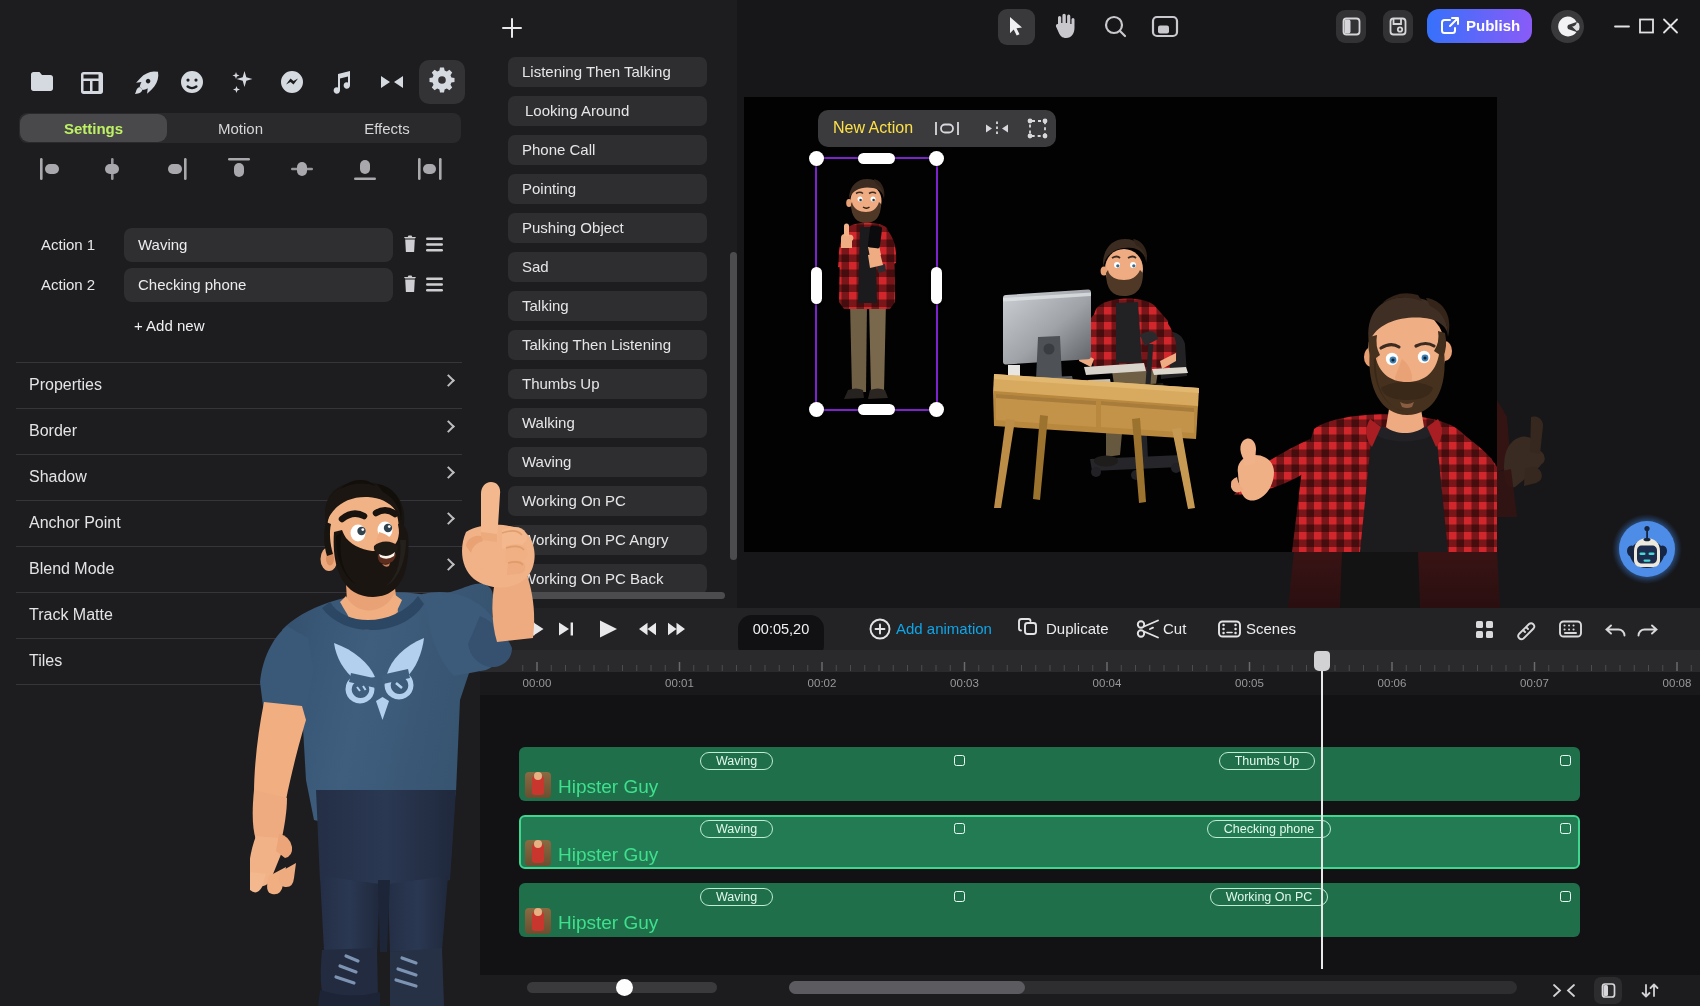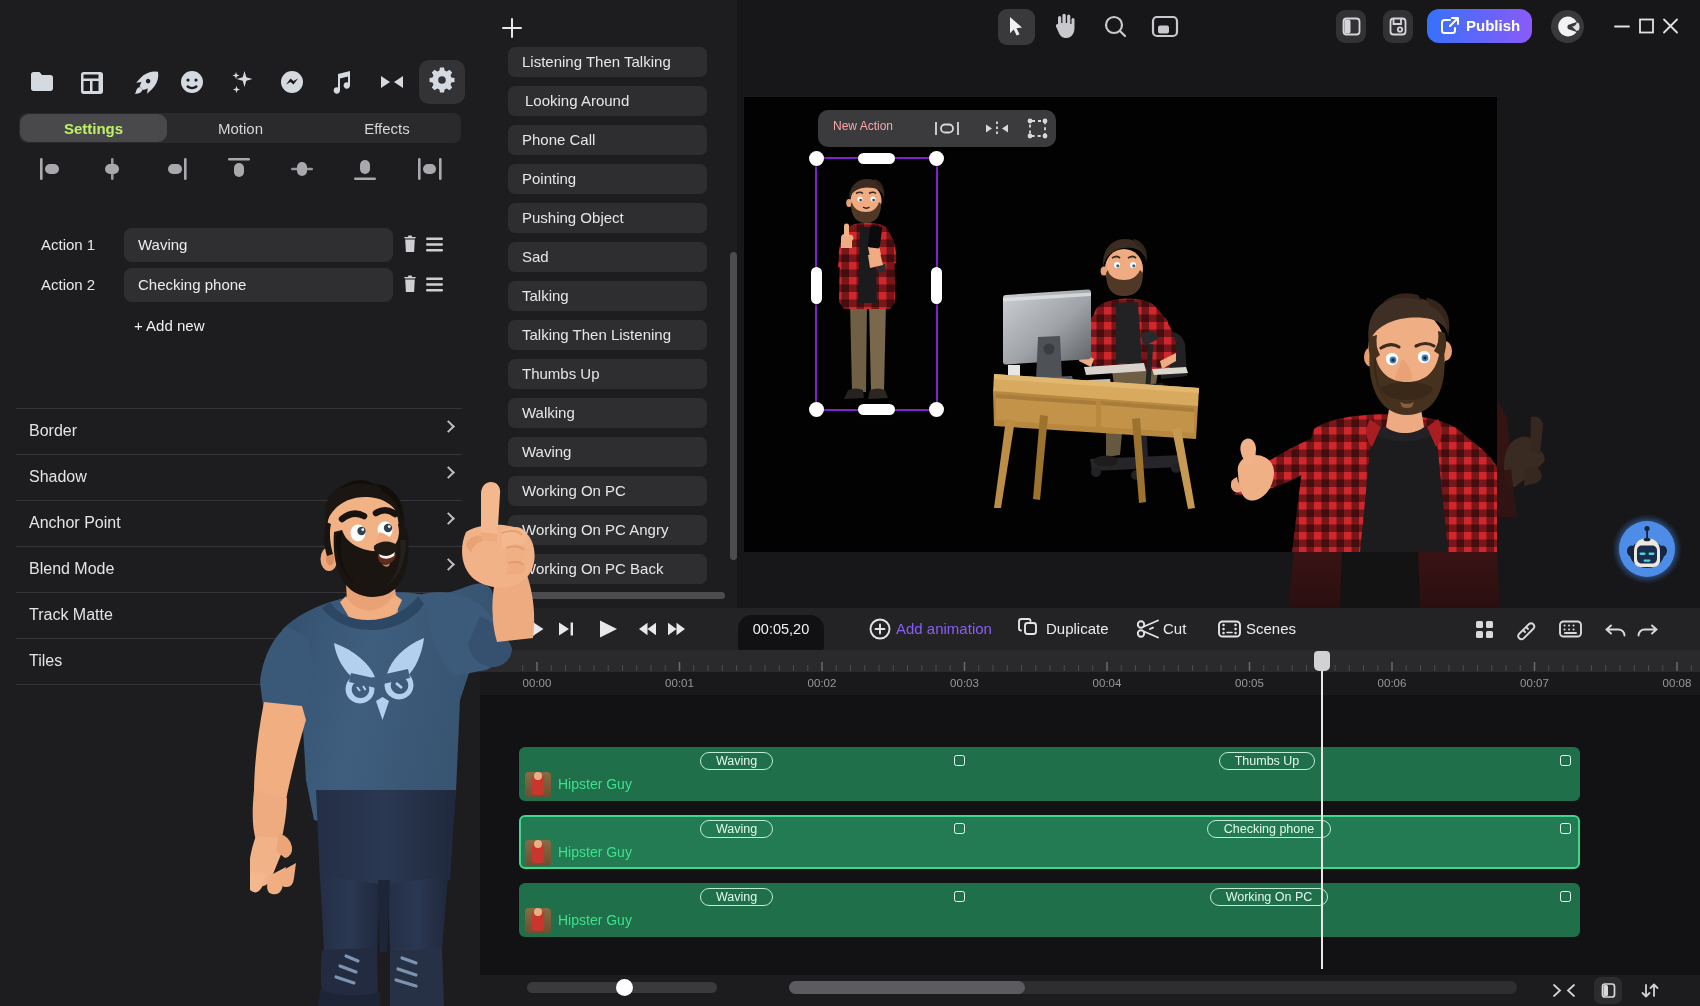--- a/index.html
+++ b/index.html
@@ -85,20 +85,25 @@
   </svg>
   <div class="abs" style="left:134px;top:317px;color:#f0f0f2;font-size:15px;">+ Add new</div>
 
   <div class="abs" id="accordion" style="left:0;top:362px;width:480px;height:330px;">
     <style>
       .acc { position:absolute; left:0; width:480px; height:46px; color:#e4e4e6; font-size:16px; }
       .acc .lbl { position:absolute; left:29px; top:14px; }
       .acc .sep { position:absolute; left:16px; top:0; width:446px; height:1px; background:#36363a; }
       .acc .chev { position:absolute; right:27px; top:14px; width:9px; height:9px; border-top:2px solid #bdbdc1; border-right:2px solid #bdbdc1; transform:rotate(45deg); }
     </style>
+    <div class="acc" style="top:0;">
+        <div class="sep"></div>
+        <div class="lbl">Properties</div>
+        <div class="chev"></div>
+      </div>
     <div class="acc" style="top:46px;">
         <div class="sep"></div>
         <div class="lbl">Border</div>
         <div class="chev"></div>
       </div>
     <div class="acc" style="top:92px;">
         <div class="sep"></div>
         <div class="lbl">Shadow</div>
         <div class="chev"></div>
       </div>
@@ -119,21 +124,21 @@
       </div>
     <div class="acc" style="top:276px;">
         <div class="sep"></div>
         <div class="lbl">Tiles</div>
         <div class="chev"></div>
       </div>
     <div class="abs" style="left:16px;top:322px;width:446px;height:1px;background:#36363a;"></div>
   </div>
 
   <div class="abs" style="left:480px;top:0;width:257px;height:608px;background:#1d1d1f;"></div>
-  <div class="abs" id="actionlist" style="left:480px;top:40px;width:257px;height:558px;">
+  <div class="abs" id="actionlist" style="left:480px;top:50px;width:257px;height:558px;">
     <style>
       .li { position:absolute; left:28px; width:199px; height:30px; background:#2e2e30; border-radius:7px;
             color:#e6e6e8; font-size:15px; line-height:30px; padding-left:14px; white-space:nowrap; overflow:hidden;}
     </style>
     <div class="li" style="top:7px;">Listening Then Talking</div>
     <div class="li" style="top:46px;padding-left:17px;">Looking Around</div>
     <div class="li" style="top:85px;">Phone Call</div>
     <div class="li" style="top:124px;">Pointing</div>
     <div class="li" style="top:163px;">Pushing Object</div>
     <div class="li" style="top:202px;">Sad</div>
@@ -392,21 +397,21 @@
     <defs>
         <linearGradient id="dimf" x1="0" y1="0" x2="0" y2="1">
       <stop offset="0" stop-color="#391314"></stop>
           <stop offset="1" stop-color="#2a0f10"></stop>
         </linearGradient>
       </defs>
     <path d="M10 0 L213 0 216 56 4 56 Z" fill="url(#dimf)"></path>
     <path d="M58 0 L134 0 136 56 56 56 Z" fill="#131314"></path>
   </svg>
   <div class="abs" id="newaction" style="left:818px;top:110px;width:238px;height:37px;background:#3b3b3e;border-radius:10px;">
-    <div class="abs" style="left:15px;top:9px;color:#fca5a5;font-size:12px;">New Action</div>
+    <div class="abs" style="left:15px;top:9px;color:#fde047;font-size:16px;">New Action</div>
     <svg class="abs" style="left:110px;top:0;" width="128" height="37" viewBox="0 0 128 37">
       <g stroke="#d8d8dc" stroke-width="1.8" fill="none">
         <path d="M8 12v13 M30 12v13"></path>
           <rect x="13" y="14.5" width="12" height="8" rx="4"></rect>
         <path d="M69 11.5v14" stroke-dasharray="2.5 2.5"></path>
           <path d="M58 14.5l6 4-6 4z M80 14.5l-6 4 6 4z" fill="#d8d8dc" stroke="none"></path>
         <g stroke-dasharray="3 3">
             <rect x="102" y="11" width="15" height="15" rx="2"></rect>
           </g>
         <g fill="#d8d8dc" stroke="none">
@@ -452,21 +457,21 @@
       <rect x="31.5" y="45.5" width="7" height="2.2" rx="1.1" fill="#49d8d4"></rect>
       <rect x="34.2" y="16" width="1.8" height="8" fill="#16253f"></rect>
       <circle cx="35" cy="14.5" r="2.6" fill="#16253f"></circle>
       <ellipse cx="35" cy="25.5" rx="3.5" ry="1.8" fill="#16253f"></ellipse>
     </svg>
   </div>
 
   <div class="abs" style="left:480px;top:608px;width:1220px;height:42px;background:#232326;"></div>
   <div class="abs" id="playbar" style="left:480px;top:608px;width:1220px;height:42px;">
     <div class="abs" style="left:258px;top:7px;width:86px;height:44px;background:#111113;border-radius:14px;color:#f0f0f2;font-size:14.5px;text-align:center;line-height:28px;">00:05,20</div>
-    <div class="abs" style="left:416px;top:12px;color:#8b5cf6;font-size:15px;">Add animation</div>
+    <div class="abs" style="left:416px;top:12px;color:#0ea5e9;font-size:15px;">Add animation</div>
     <div class="abs" style="left:566px;top:12px;color:#ececee;font-size:15px;">Duplicate</div>
     <div class="abs" style="left:683px;top:12px;color:#ececee;font-size:15px;">Cut</div>
     <div class="abs" style="left:766px;top:12px;color:#ececee;font-size:15px;">Scenes</div>
     <svg class="abs" style="left:0;top:0;" width="1220" height="42" viewBox="0 0 1220 42">
       <g fill="#e8e8ea">
         <path d="M63 14.5v13 M63.5 21l-10-6.5v13z"></path>
           <rect x="52" y="14.5" width="2.4" height="13"></rect>
         <path d="M79 14.5l10 6.5-10 6.5z"></path>
           <rect x="90.6" y="14.5" width="2.4" height="13"></rect>
         <path d="M120 12.5l17 8.5-17 8.5z"></path>
@@ -601,21 +606,21 @@
       </svg>
   </div>
   <div class="abs" id="tracks" style="left:480px;top:695px;width:1220px;height:280px;">
     <style>
       .trk { position:absolute; left:39px; width:1061px; height:54px; background:#1e6f4a; border-radius:6px; }
       .pill { position:absolute; top:5px; height:18px; border:1.5px solid #bfecd4; border-radius:10px;
               color:#e2f8ec; font-size:12.5px; line-height:17px; text-align:center; }
       .sq { position:absolute; top:8px; width:11px; height:11px; border:1.7px solid #eafff4; border-radius:2.5px; }
       .thumb { position:absolute; left:6px; top:25px; width:26px; height:26px; border-radius:4px; overflow:hidden;
                background:linear-gradient(180deg,#8a6a42 0%,#6b4f30 100%); }
-      .tname { position:absolute; left:39px; top:29px; color:#3fe08d; font-size:14px; }
+      .tname { position:absolute; left:39px; top:29px; color:#3fe08d; font-size:19px; }
       .tfig { position:absolute; left:7px; top:4px; width:12px; height:19px; background:#c8362d; border-radius:3px; }
       .tfig:before { content:""; position:absolute; left:2px; top:-4px; width:8px; height:8px; background:#e8b184; border-radius:50%; }
     </style>
     <div class="trk" style="top:52px;">
       <div class="pill" style="left:181px;width:73px;">Waving</div>
       <div class="sq" style="left:435px;"></div>
       <div class="pill" style="left:700px;width:96px;">Thumbs Up</div>
       <div class="sq" style="left:1041px;"></div>
       <div class="thumb">
           <div class="tfig"></div>

